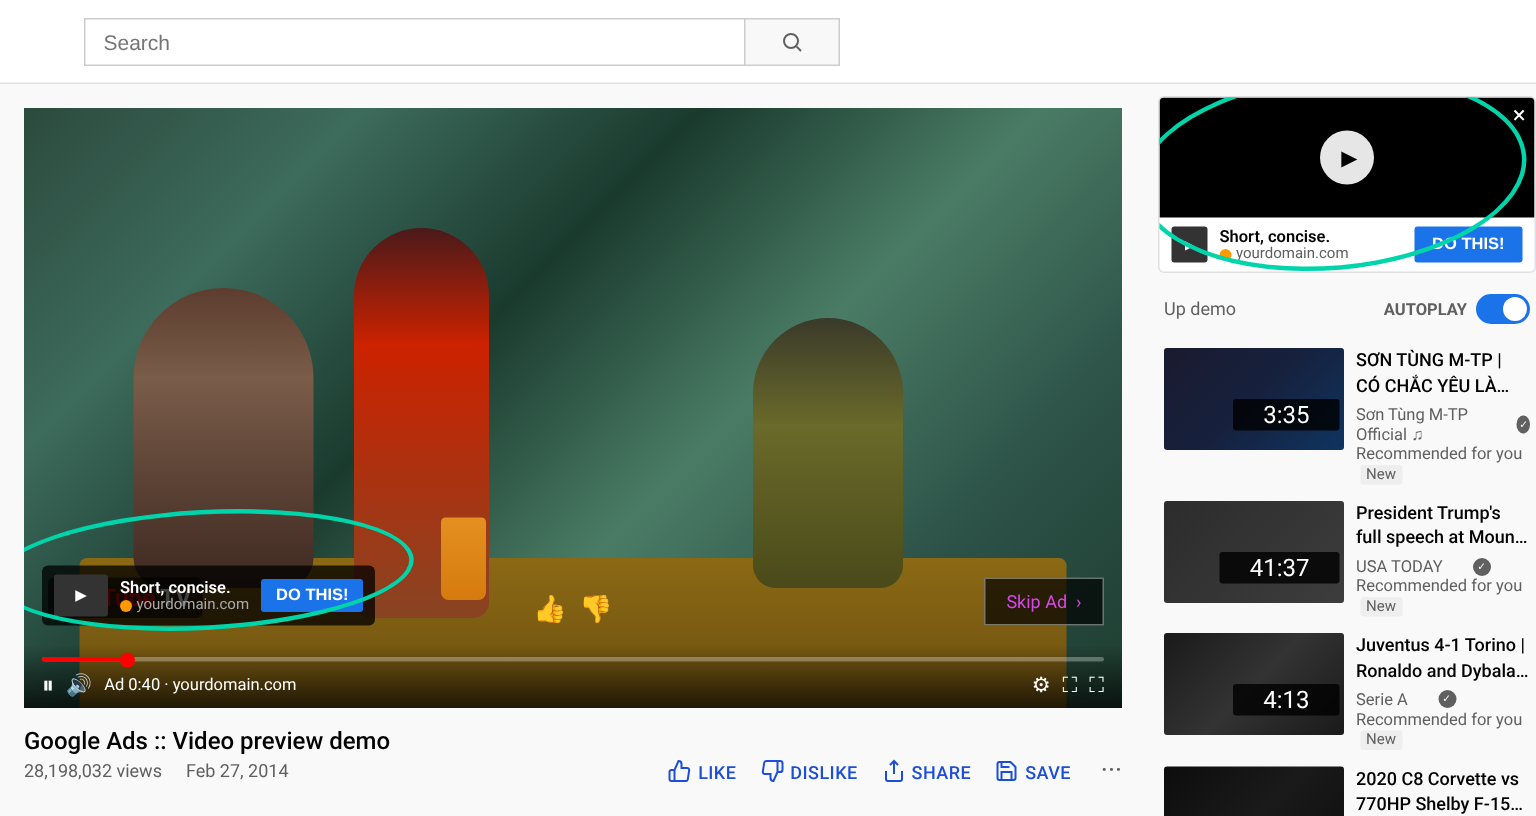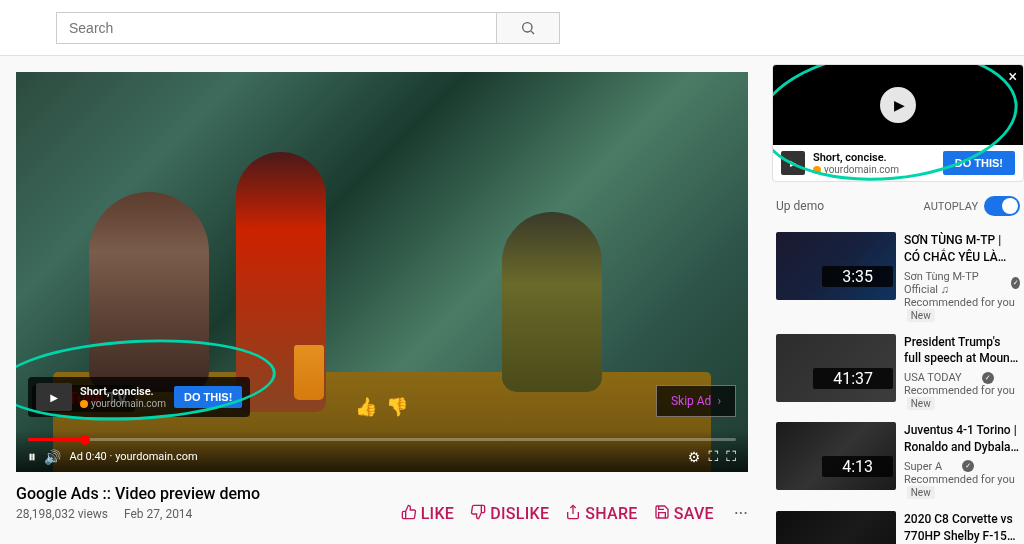--- a/index.html
+++ b/index.html
@@ -107,21 +107,21 @@
       position: absolute; bottom: 52px; left: -20px;
       width: 280px; height: 80px; border: 3px solid #00d4aa; border-radius: 50%;
       pointer-events: none; transform: rotate(-3deg);
     }
 
     
     .video-meta { margin-top: 12px; }
     .video-title { font-size: 16px; font-weight: 500; margin-bottom: 0; }
     .video-stats { display: flex; align-items: center; gap: 16px; color: #606060; font-size: 12px; }
     .video-actions { margin-left: auto; display: flex; gap: 16px; align-items: center; }
-    .action-btn { display: flex; align-items: flex-start; gap: 4px; color: #be185d; font-size: 16px; font-weight: 500; cursor: pointer; text-transform: uppercase; letter-spacing: 0.3px; }
+    .action-btn { display: flex; align-items: flex-end; gap: 4px; color: #1d4ed8; font-size: 12px; font-weight: 500; cursor: pointer; text-transform: uppercase; letter-spacing: 0.3px; }
 
     
     .sidebar { width: 260px; padding: 8px 0 8px 8px; flex-shrink: 0; }
 
     
     .sidebar-ad {
       background: #fff; border: 1px solid #e0e0e0; border-radius: 4px; margin-bottom: 8px; overflow: hidden; position: relative;
     }
     .sidebar-ad-thumb { width: 100%; height: 80px; background: #000; display: flex; align-items: center; justify-content: center; }
     .sidebar-ad-play { width: 36px; height: 36px; background: rgba(255,255,255,0.9); border-radius: 50%; display: flex; align-items: center; justify-content: center; }
@@ -300,21 +300,21 @@
         </div>
         <button class="sidebar-ad-cta">DO THIS!</button>
       </div>
 
       <div style="position:absolute;top:-15px;left:-15px;width:260px;height:130px;border:3px solid #00d4aa;border-radius:50%;pointer-events:none;transform:rotate(-5deg);"></div>
     </div>
 
     <div class="autoplay-row">
       <span>Up demo</span>
       <div style="display:flex;align-items:center;gap:6px;">
-        <span style="font-size:11px;font-weight:400;">AUTOPLAY</span>
+        <span style="font-size:11px;font-weight:700;">AUTOPLAY</span>
         <div class="autoplay-toggle"></div>
       </div>
     </div>
 
     <div id="sidebar-video-list">
         <div class="sidebar-video">
     <div class="sv-thumb thumb-1">
       <span class="sv-duration">3:35</span>
     </div>
     <div class="sv-info">
@@ -343,21 +343,21 @@
       </div>
     </div>
   </div>
         <div class="sidebar-video">
     <div class="sv-thumb thumb-3">
       <span class="sv-duration">4:13</span>
     </div>
     <div class="sv-info">
       <div class="sv-title">Juventus 4-1 Torino | Ronaldo and Dybala Score as Juve...</div>
       <div class="sv-channel">
-        <span>Super A</span>
+        <span>Serie A</span>
         <span class="verified-icon"></span>
       </div>
       <div class="sv-meta">
         Recommended for you &nbsp;<span class="sv-badge">New</span>
       </div>
     </div>
   </div>
         <div class="sidebar-video">
     <div class="sv-thumb thumb-4">
       

